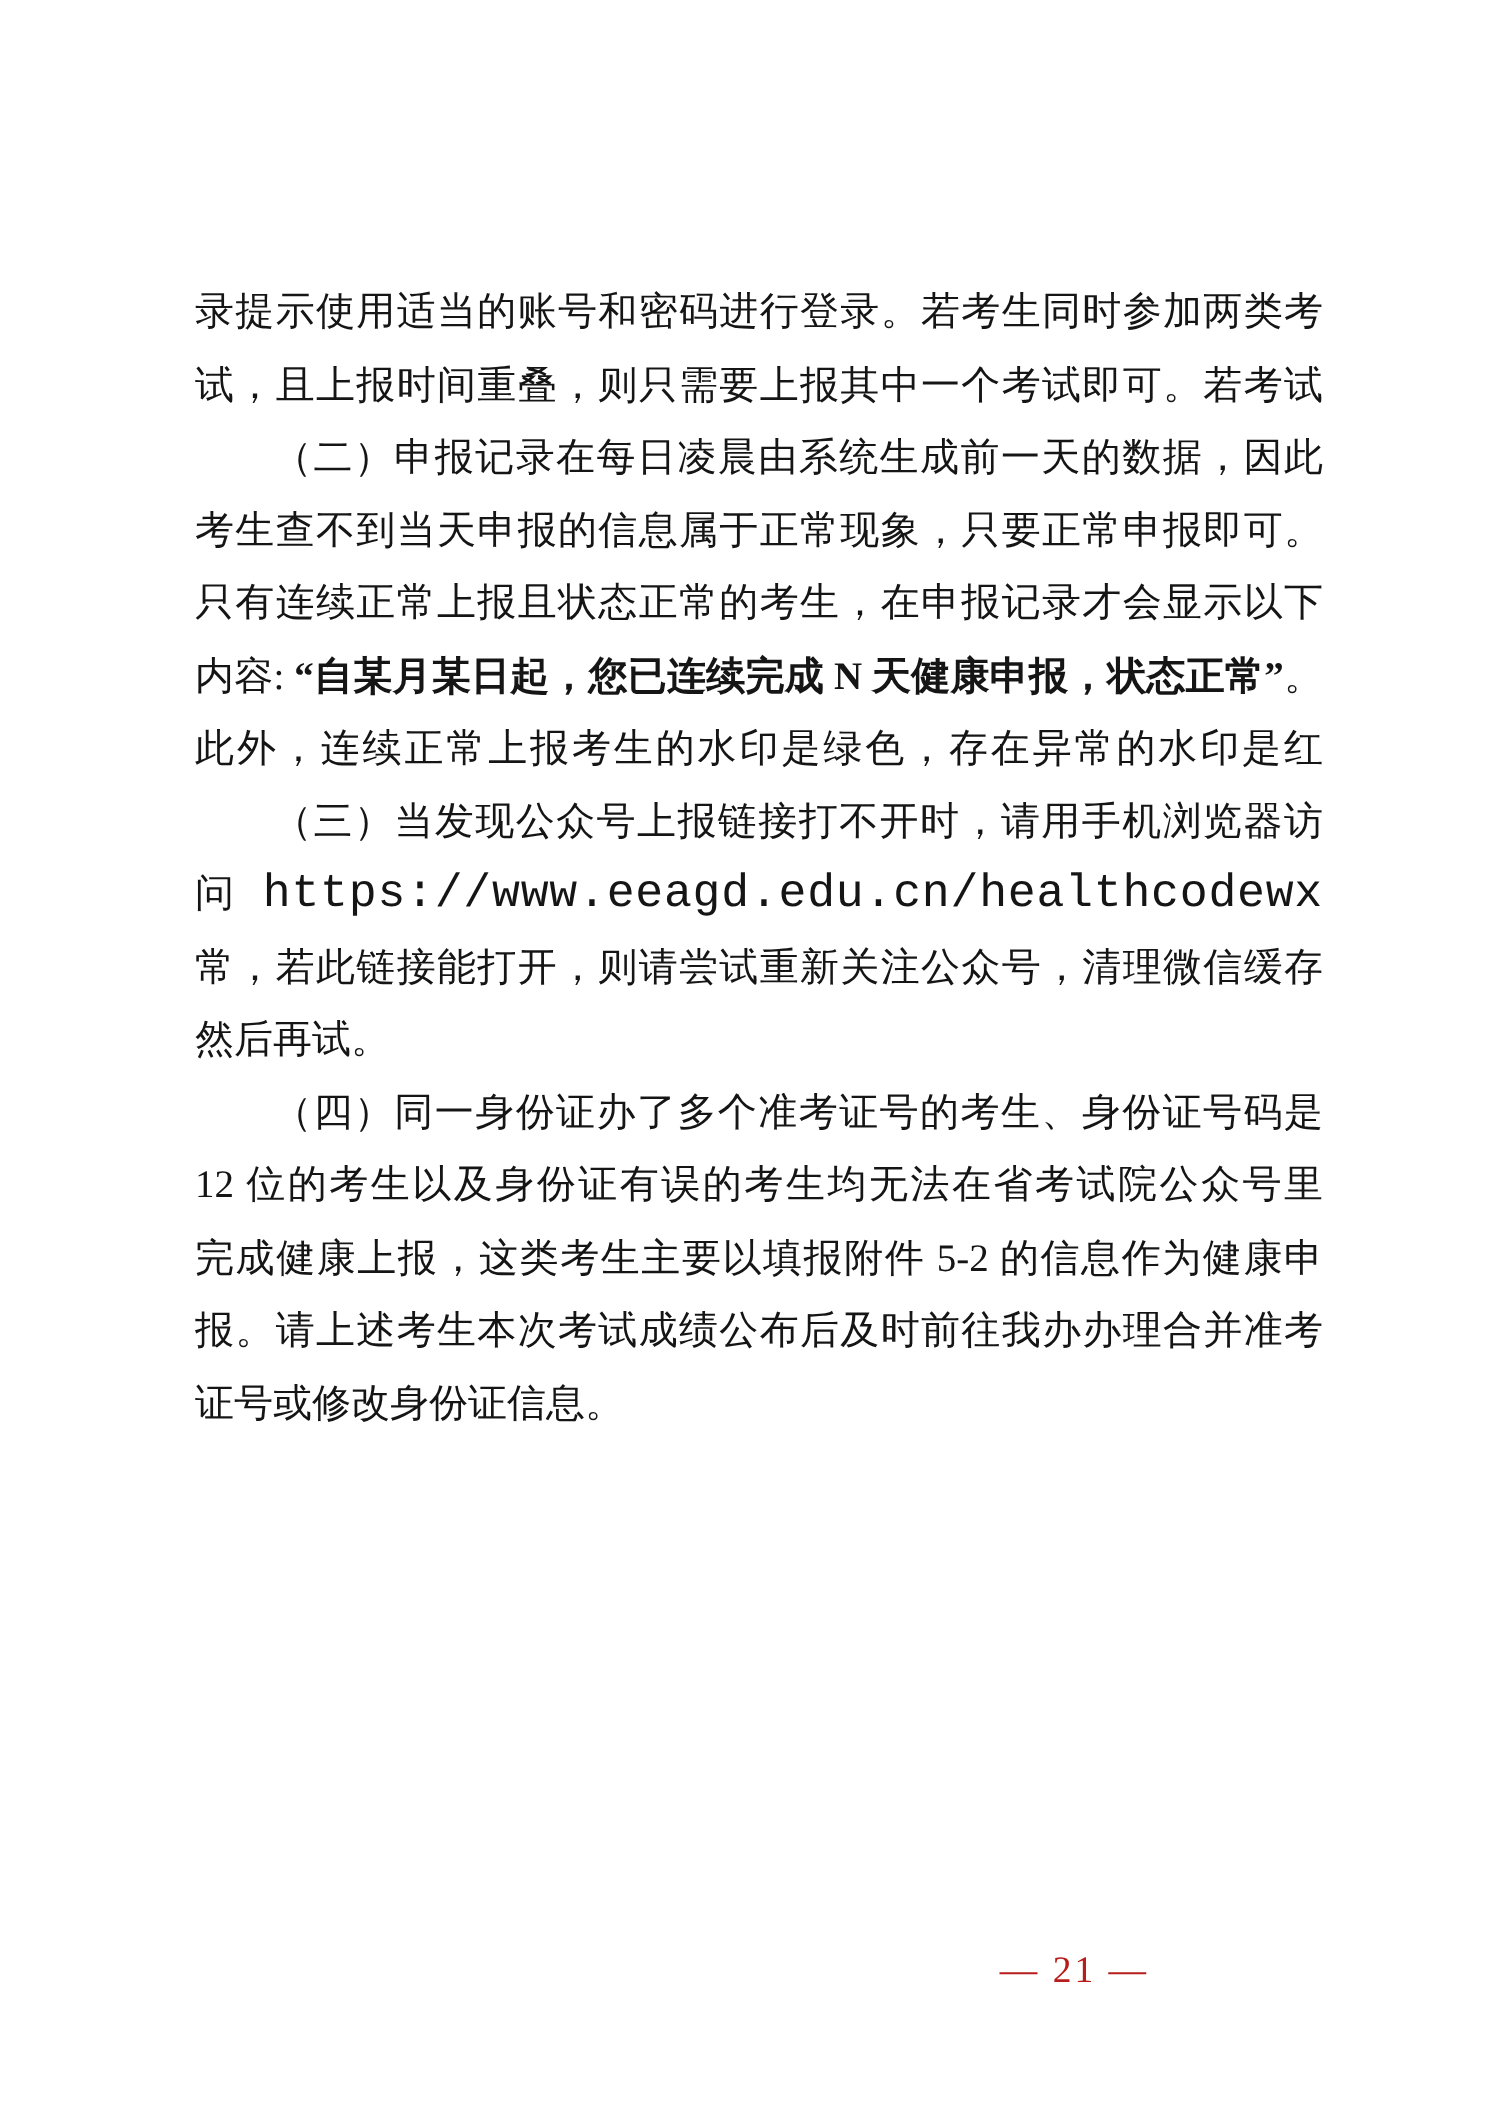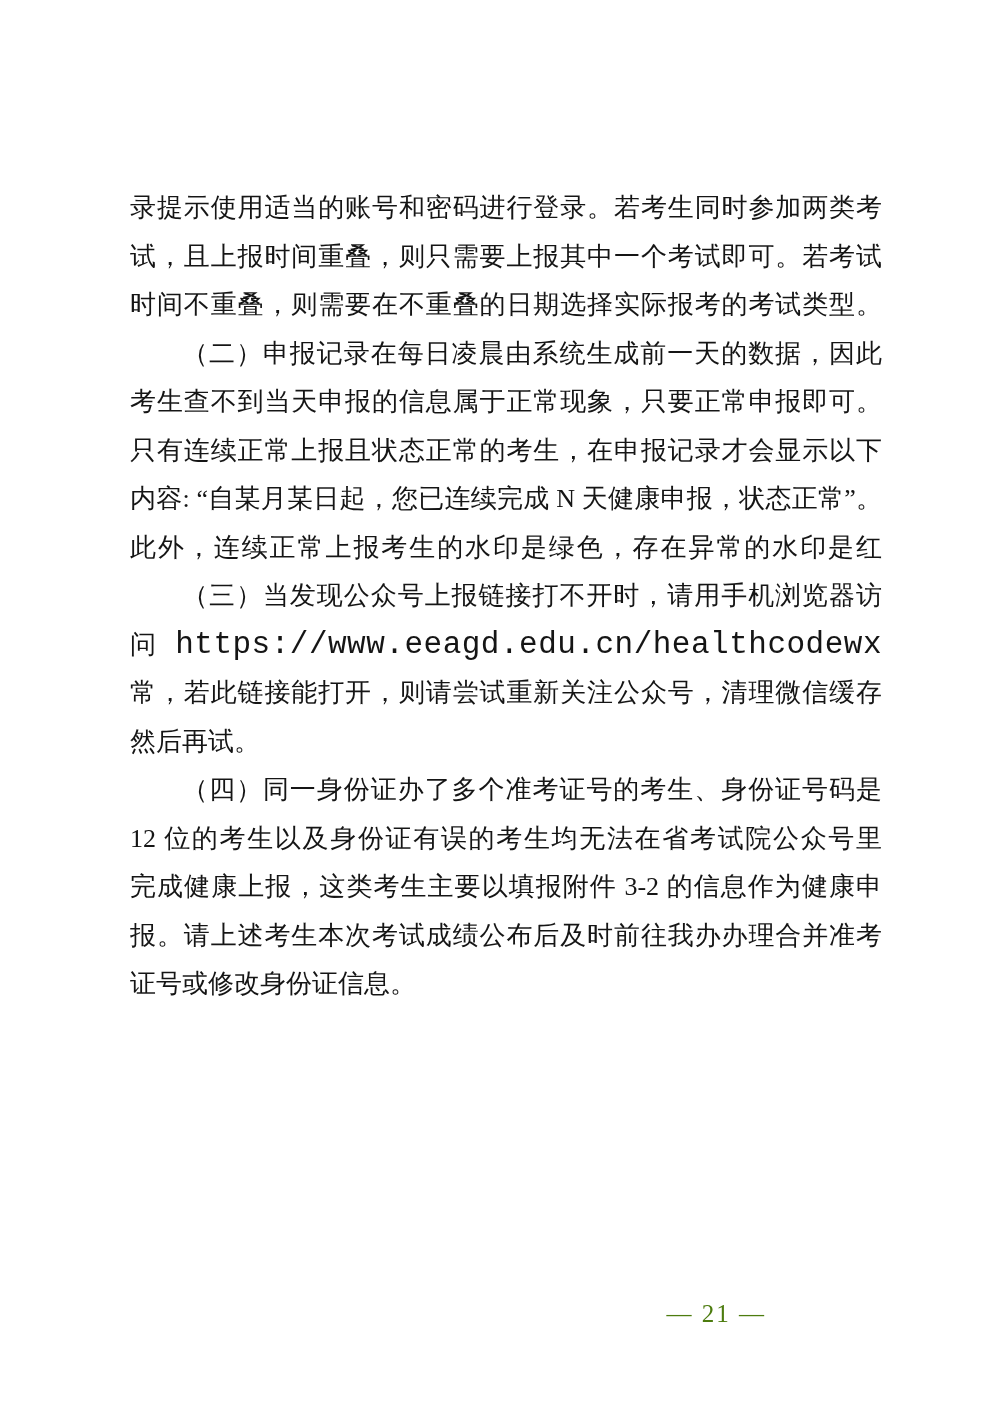--- a/index.html
+++ b/index.html
@@ -37,56 +37,55 @@
   }
   .line.short {
     white-space: normal;
     text-align: right;
     text-align-last: left;
   }
   .line.indent {
     text-indent: 2em;
   }
   .seg-bold {
-    font-weight: normal;
+    font-weight: bold;
   }
   .seg-mono {
     font-family: "Liberation Mono", "DejaVu Sans Mono", monospace;
     font-size: 31px;
     letter-spacing: 0.5px;
   }
   .footer {
     position: absolute;
     right: 122px;
     top: 1300px;
     font-size: 25px;
     letter-spacing: 2px;
-    color: #4d7c0f;
+    color: #b91c1c;
   }
 </style>
 </head>
 <body>
 
 <div class="page">
 
   <div class="text-block">
       <div class="line full"><span>录提示使用适当的账号和密码进行登录。若考生同时参加两类考</span></div>
       <div class="line full"><span>试，且上报时间重叠，则只需要上报其中一个考试即可。若考试</span></div>
-      <div class="line full"><span>时间不重叠，则需要在不重叠的日期选择实际报考的考试类型。</span></div>
       <div class="line full indent"><span>（二）申报记录在每日凌晨由系统生成前一天的数据，因此</span></div>
       <div class="line full"><span>考生查不到当天申报的信息属于正常现象，只要正常申报即可。</span></div>
       <div class="line full"><span>只有连续正常上报且状态正常的考生，在申报记录才会显示以下</span></div>
       <div class="line full"><span>内容: </span><span class="seg-bold">“自某月某日起，您已连续完成 N 天健康申报，状态正常”</span><span>。</span></div>
       <div class="line full"><span>此外，连续正常上报考生的水印是绿色，存在异常的水印是红色。</span></div>
       <div class="line full indent"><span>（三）当发现公众号上报链接打不开时，请用手机浏览器访</span></div>
       <div class="line full"><span>问 </span><span class="seg-mono">https://www.eeagd.edu.cn/healthcodewx</span><span> 验证网络是否正</span></div>
       <div class="line full"><span>常，若此链接能打开，则请尝试重新关注公众号，清理微信缓存</span></div>
       <div class="line short"><span>然后再试。</span></div>
       <div class="line full indent"><span>（四）同一身份证办了多个准考证号的考生、身份证号码是</span></div>
       <div class="line full"><span>12 位的考生以及身份证有误的考生均无法在省考试院公众号里</span></div>
-      <div class="line full"><span>完成健康上报，这类考生主要以填报附件 3-2 的信息作为健康申</span></div>
+      <div class="line full"><span>完成健康上报，这类考生主要以填报附件 5-2 的信息作为健康申</span></div>
       <div class="line full"><span>报。请上述考生本次考试成绩公布后及时前往我办办理合并准考</span></div>
       <div class="line short"><span>证号或修改身份证信息。</span></div>
     </div>
 
   <div class="footer">— 21 —</div>
 
 </div>
 
 </body></html>

